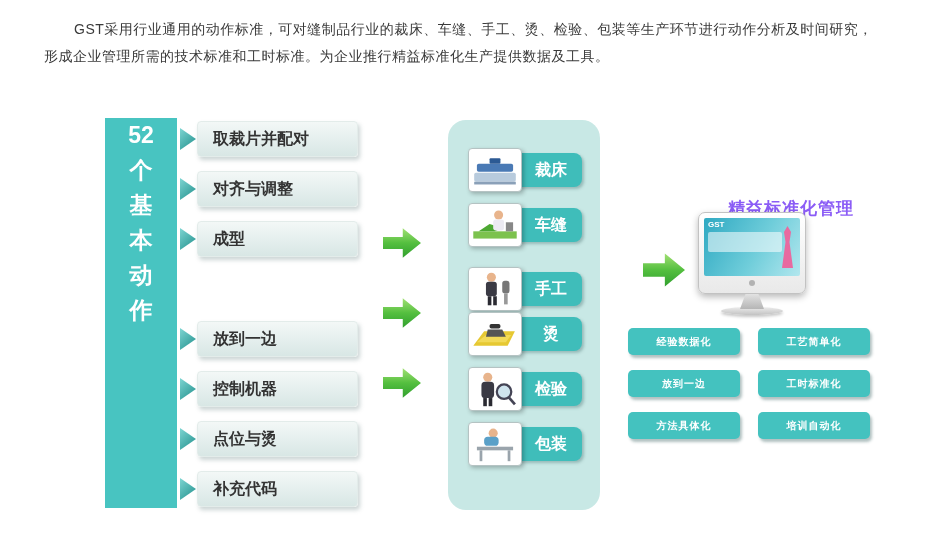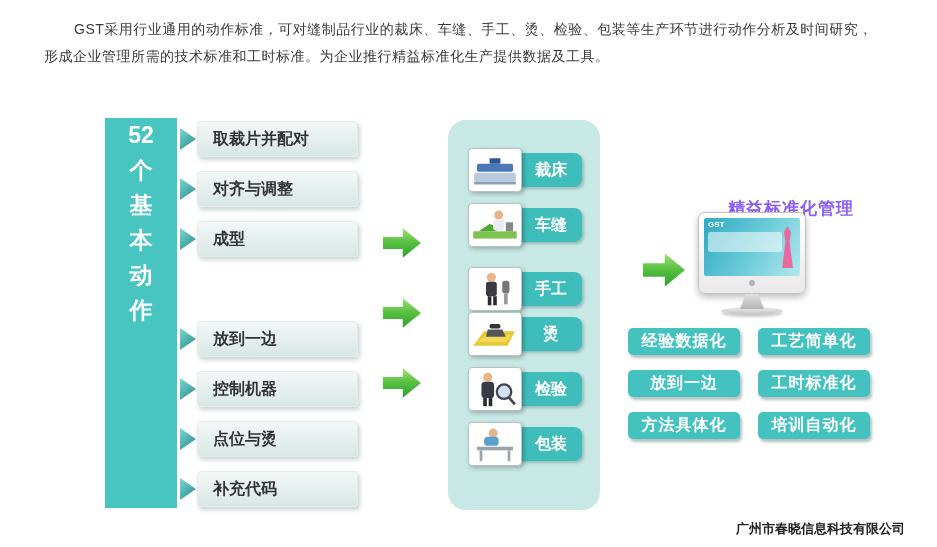--- a/index.html
+++ b/index.html
@@ -99,21 +99,21 @@
   }
   .imac-base {
     width:62px; height:8px; margin:-2px auto 0;
     background:linear-gradient(#ececec,#c2c2c2); border-radius:50%;
     box-shadow:0 2px 3px rgba(0,0,0,.22);
   }
 
   .badge {
     position:absolute; width:112px; height:27px; background:#44c2bf; border-radius:5px;
     box-shadow:2px 3px 3px rgba(60,100,100,.4);
-    color:#fff; font-size:16px; font-weight:bold;
+    color:#fff; font-size:10px; font-weight:bold;
     display:flex; align-items:center; justify-content:center; letter-spacing:1px;
   }
 
   .footer { position:absolute; left:736px; top:520px; font-size:13px; font-weight:bold; color:#222; }
 </style>
 </head>
 <body>
 
 <div class="canvas">
 
@@ -277,15 +277,14 @@
     <div class="imac-base"></div>
   </div>
 
   <div class="badge" style="left:628px;top:328px">经验数据化</div>
   <div class="badge" style="left:758px;top:328px">工艺简单化</div>
   <div class="badge" style="left:628px;top:370px">放到一边</div>
   <div class="badge" style="left:758px;top:370px">工时标准化</div>
   <div class="badge" style="left:628px;top:412px">方法具体化</div>
   <div class="badge" style="left:758px;top:412px">培训自动化</div>
 
-  <div class="footer">广州市春晓信息科技有限公司</div>
 
 </div>
 
 </body></html>

